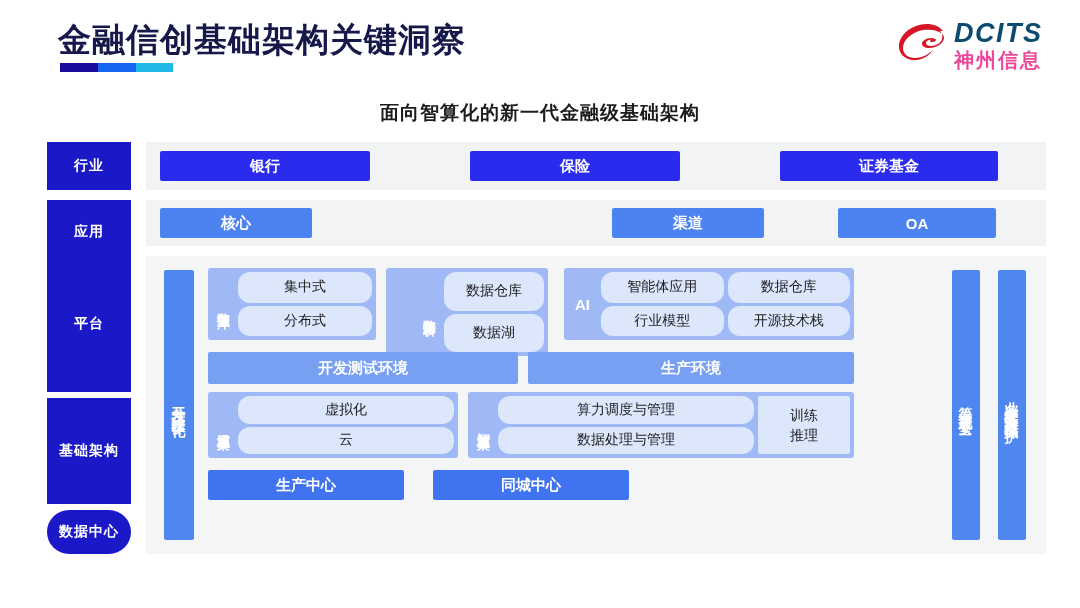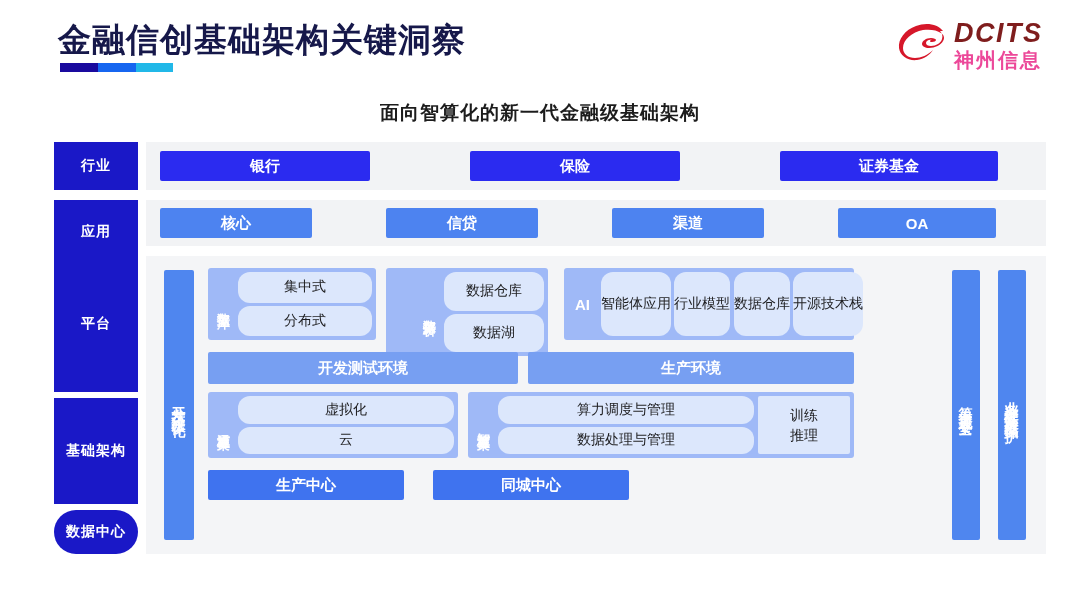--- a/index.html
+++ b/index.html
@@ -16,31 +16,31 @@
 
   
   #header{position:absolute;left:0;top:0;width:1080px;height:92px;z-index:3;}
   #page-title{position:absolute;left:58px;top:18px;font-size:33px;font-weight:bold;color:#16184a;letter-spacing:1px;white-space:nowrap;}
   #title-underline{position:absolute;left:60px;top:63px;width:113px;height:9px;display:flex;}
   #title-underline span{display:block;height:100%;}
 
   
   #brand-logo{position:absolute;right:28px;top:16px;width:156px;height:62px;}
   #logo-mark{position:absolute;left:0;top:4px;width:52px;height:50px;}
-  #logo-en{position:absolute;left:58px;top:2px;font-size:27px;font-weight:bold;font-style:italic;color:#7f1d1d;letter-spacing:1.5px;line-height:30px;}
+  #logo-en{position:absolute;left:58px;top:2px;font-size:27px;font-weight:bold;font-style:italic;color:#0c4a6e;letter-spacing:1.5px;line-height:30px;}
   #logo-cn{position:absolute;left:58px;top:32px;font-size:20px;font-weight:bold;color:#ec4899;letter-spacing:2px;line-height:24px;}
 
   
   #subtitle{position:absolute;left:0;top:100px;width:1080px;text-align:center;font-size:19px;font-weight:bold;color:#1c1c1c;letter-spacing:1px;z-index:3;}
 
   
   #diagram{position:absolute;left:46px;top:142px;width:1000px;height:425px;z-index:2;}
 
   
-  .side-label{position:absolute;left:8px;width:84px;background:#1a18c7;color:#fff;
+  .side-label{position:absolute;left:1px;width:84px;background:#1a18c7;color:#fff;
     display:flex;align-items:center;justify-content:center;font-size:14px;font-weight:bold;letter-spacing:1px;}
   #side-industry{top:0px;height:48px;}
   #side-app{top:58px;height:64px;}
   #side-platform{top:114px;height:136px;}
   #side-infra{top:256px;height:106px;}
   #side-dc{top:368px;height:44px;border-radius:22px;}
 
   
   .panel{position:absolute;left:100px;width:900px;background:#f2f3f5;}
   #panel-industry{top:0px;height:48px;}
@@ -61,21 +61,21 @@
   #vbar-sec{right:66px;top:14px;width:28px;height:270px;}
   #vbar-bcdr{right:20px;top:14px;width:28px;height:270px;}
 
   
   .group{position:absolute;background:#9fb9f7;border-radius:3px;display:flex;align-items:stretch;padding:4px;box-sizing:border-box;}
   .group-label{writing-mode:vertical-rl;text-orientation:upright;color:#fff;font-weight:bold;font-size:13px;
     display:flex;align-items:center;justify-content:center;letter-spacing:1px;flex:0 0 auto;width:22px;}
   .group-label.h{writing-mode:horizontal-tb;text-orientation:mixed;width:auto;padding:0 7px;font-size:15px;letter-spacing:0;}
   .group-items{flex:1;display:flex;flex-direction:column;gap:3px;margin-left:4px;}
   .group-cols{flex:1;display:flex;gap:4px;margin-left:4px;}
-  .col{flex:1;display:flex;flex-direction:row;gap:3px;}
+  .col{flex:1;display:flex;flex-direction:column;gap:3px;}
   .cell{flex:1;background:#dce7fc;border-radius:12px;display:flex;align-items:center;justify-content:center;
     color:#1d1d1f;font-size:14px;white-space:nowrap;}
 
   #g-db{left:62px;top:12px;width:168px;height:72px;}
   #g-da{left:240px;top:12px;width:162px;height:88px;padding-left:32px;}
   #g-ai{left:418px;top:12px;width:290px;height:72px;}
 
   .envbar{position:absolute;height:32px;background:#779ff2;border-radius:2px;color:#fff;font-weight:bold;font-size:15px;
     display:flex;align-items:center;justify-content:center;}
   #env-dev{left:62px;top:96px;width:310px;}
@@ -129,21 +129,20 @@
   <div class="side-label" id="side-dc">数据中心</div>
 
   <div class="panel" id="panel-industry">
     <div class="chip chip-industry" style="position:absolute;left:14px;top:9px;width:210px;">银行</div>
     <div class="chip chip-industry" style="position:absolute;left:324px;top:9px;width:210px;">保险</div>
     <div class="chip chip-industry" style="position:absolute;left:634px;top:9px;width:218px;">证券基金</div>
   </div>
 
   <div class="panel" id="panel-app">
     <div class="chip chip-app" style="position:absolute;left:14px;top:8px;width:152px;">核心</div>
-    <div class="chip chip-app" style="position:absolute;left:240px;top:8px;width:152px;">信贷</div>
     <div class="chip chip-app" style="position:absolute;left:466px;top:8px;width:152px;">渠道</div>
     <div class="chip chip-app" style="position:absolute;left:692px;top:8px;width:158px;">OA</div>
   </div>
 
   <div class="panel" id="panel-platform">
 
     <div class="vbar" id="vbar-devops">开发运维一体化</div>
     <div class="vbar" id="vbar-sec">等保合规安全</div>
     <div class="vbar" id="vbar-bcdr">业务连续性及数据保护</div>
 

